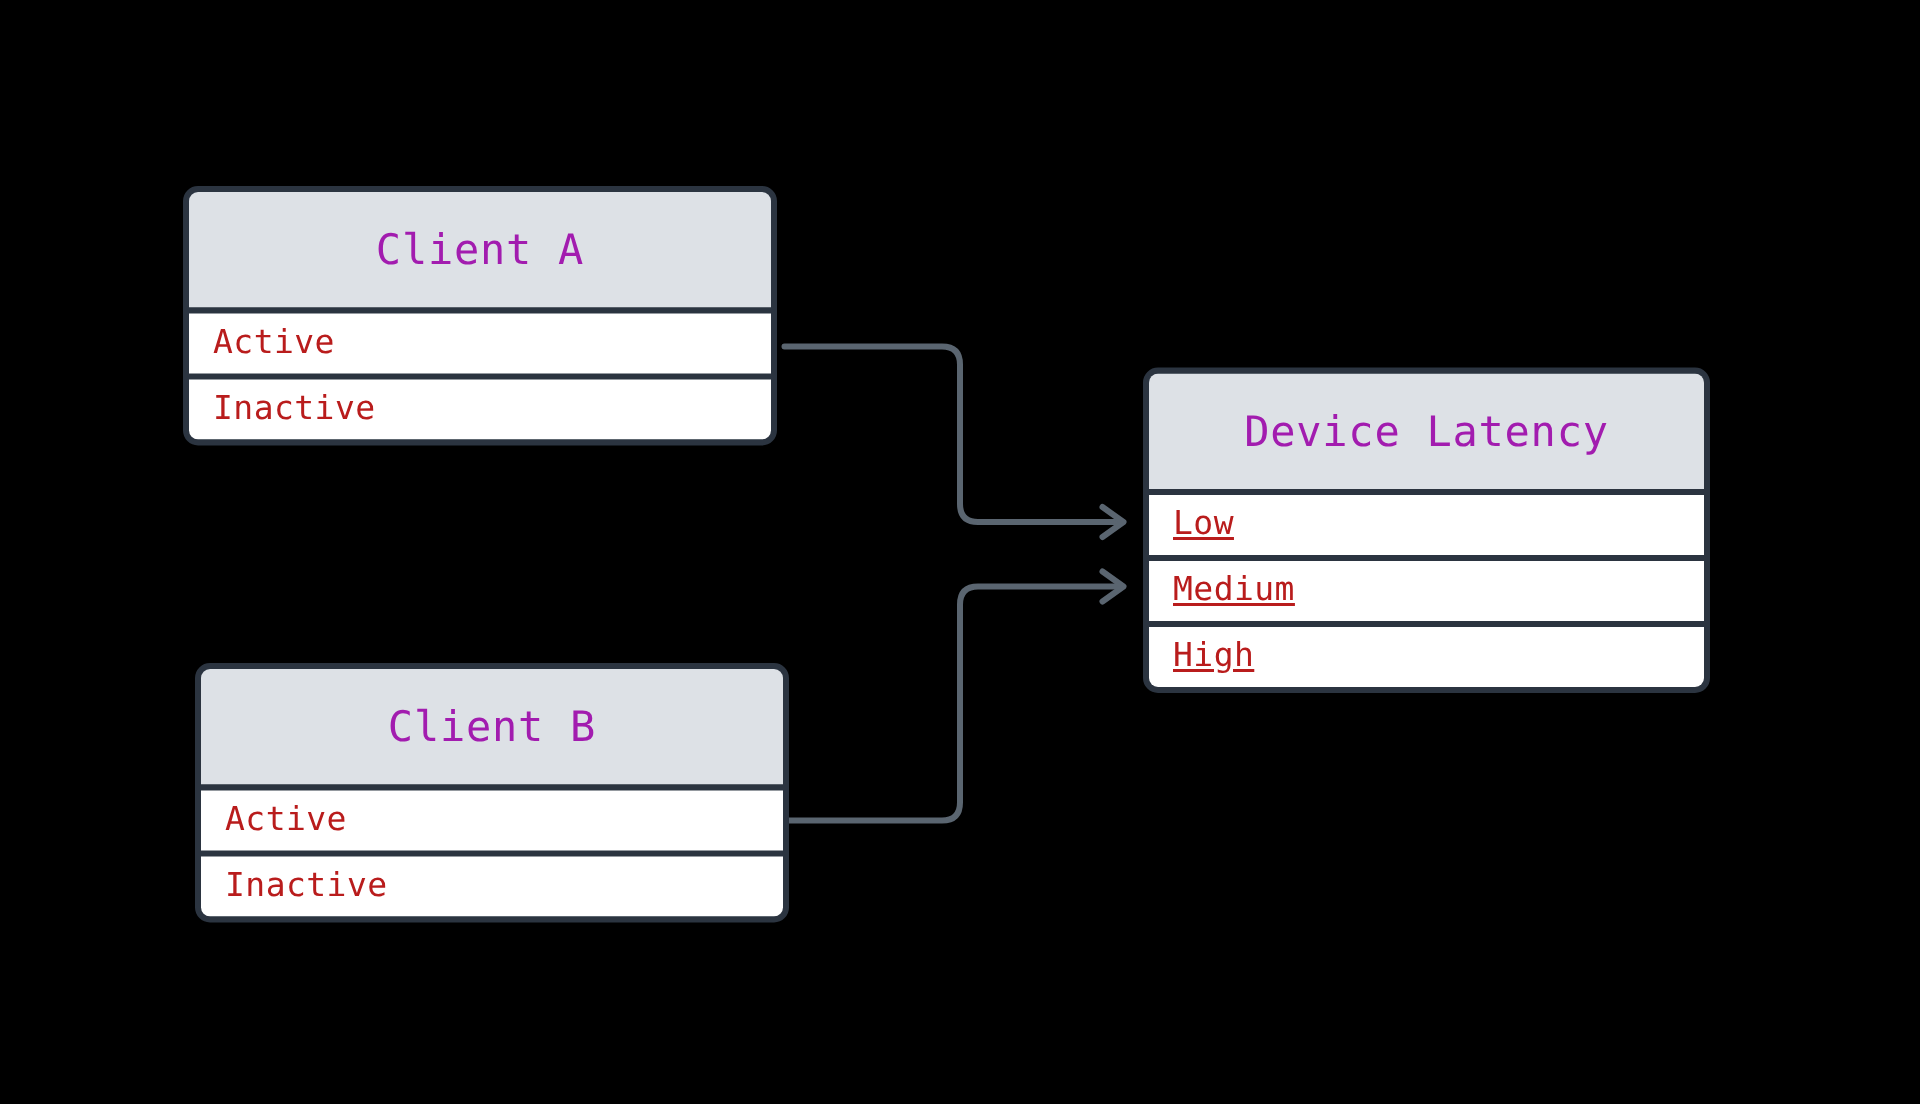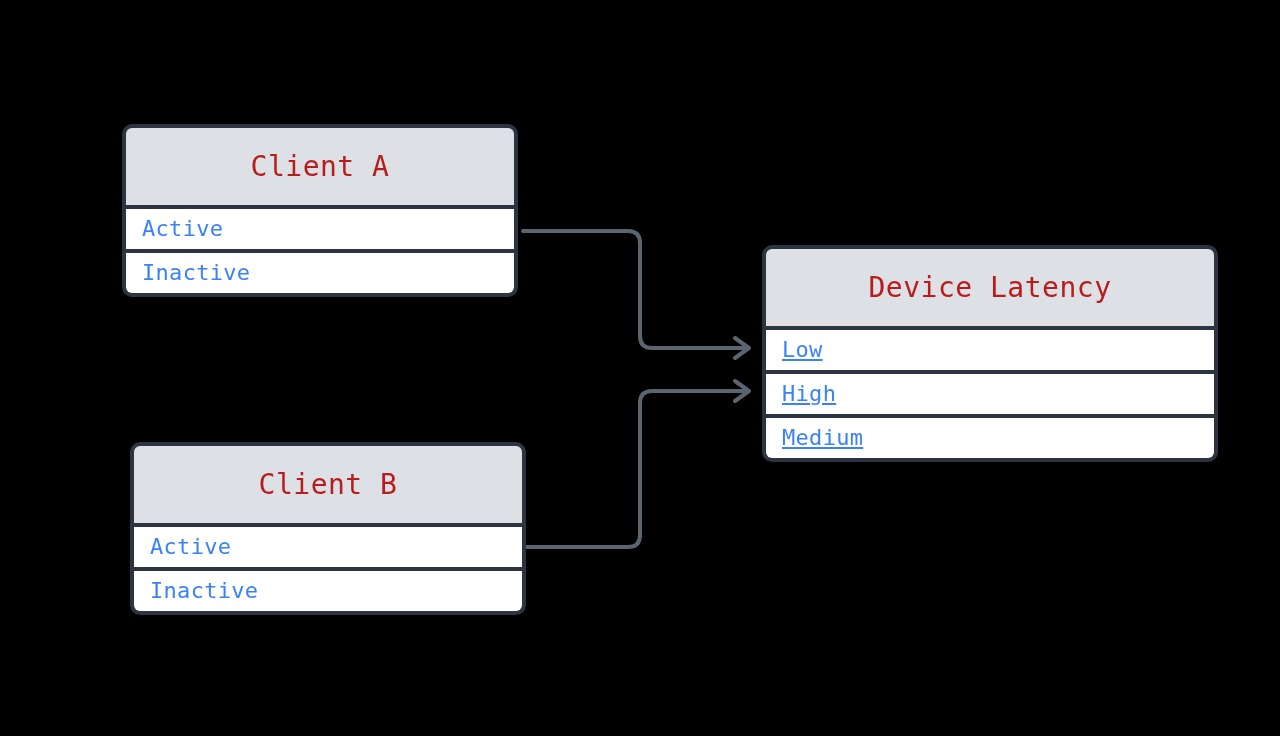--- a/index.html
+++ b/index.html
@@ -38,54 +38,54 @@
     box-sizing: border-box;
     border: 4px solid #2b3440;
     border-radius: 10px;
     background: #2b3440;
     overflow: hidden;
   }
 
   .entity-header {
     box-sizing: border-box;
     background: #dde1e6;
-    color: #b91c1c;
+    color: #a21caf;
     font-size: 28px;
     line-height: 1;
     text-align: center;
     display: flex;
     align-items: center;
     justify-content: center;
     letter-spacing: 0.5px;
   }
 
   .entity-rows {
     display: flex;
     flex-direction: column;
     gap: 4px;
     padding-top: 4px;
     background: #2b3440;
   }
 
   .entity-row {
     box-sizing: border-box;
     background: #ffffff;
-    color: #3b82f6;
+    color: #b91c1c;
     font-size: 22px;
     line-height: 1;
     display: flex;
     align-items: center;
     padding-left: 16px;
     letter-spacing: 0.3px;
   }
 
   
   .tbl-client-a { left: 122px; top: 124px; width: 396px; }
   .tbl-client-b { left: 130px; top: 442px; width: 396px; }
-  .tbl-latency  { left: 762px; top: 245px; width: 456px; }
+  .tbl-latency  { left: 762px; top: 245px; width: 378px; }
 
   .tbl-client-a .entity-header,
   .tbl-client-b .entity-header { height: 77px; }
   .tbl-latency  .entity-header { height: 77px; }
 
   .tbl-client-a .entity-row,
   .tbl-client-b .entity-row { height: 40px; }
   .tbl-latency  .entity-row { height: 40px; text-decoration: underline; }
 </style>
 </head>
@@ -119,18 +119,18 @@
     <div class="entity-rows">
       <div class="entity-row">Active</div>
       <div class="entity-row">Inactive</div>
     </div>
   </div>
 
   <div class="entity tbl-latency">
     <div class="entity-header">Device Latency</div>
     <div class="entity-rows">
       <div class="entity-row">Low</div>
+      <div class="entity-row">Medium</div>
       <div class="entity-row">High</div>
-      <div class="entity-row">Medium</div>
     </div>
   </div>
 
 </div>
 
 </body></html>

